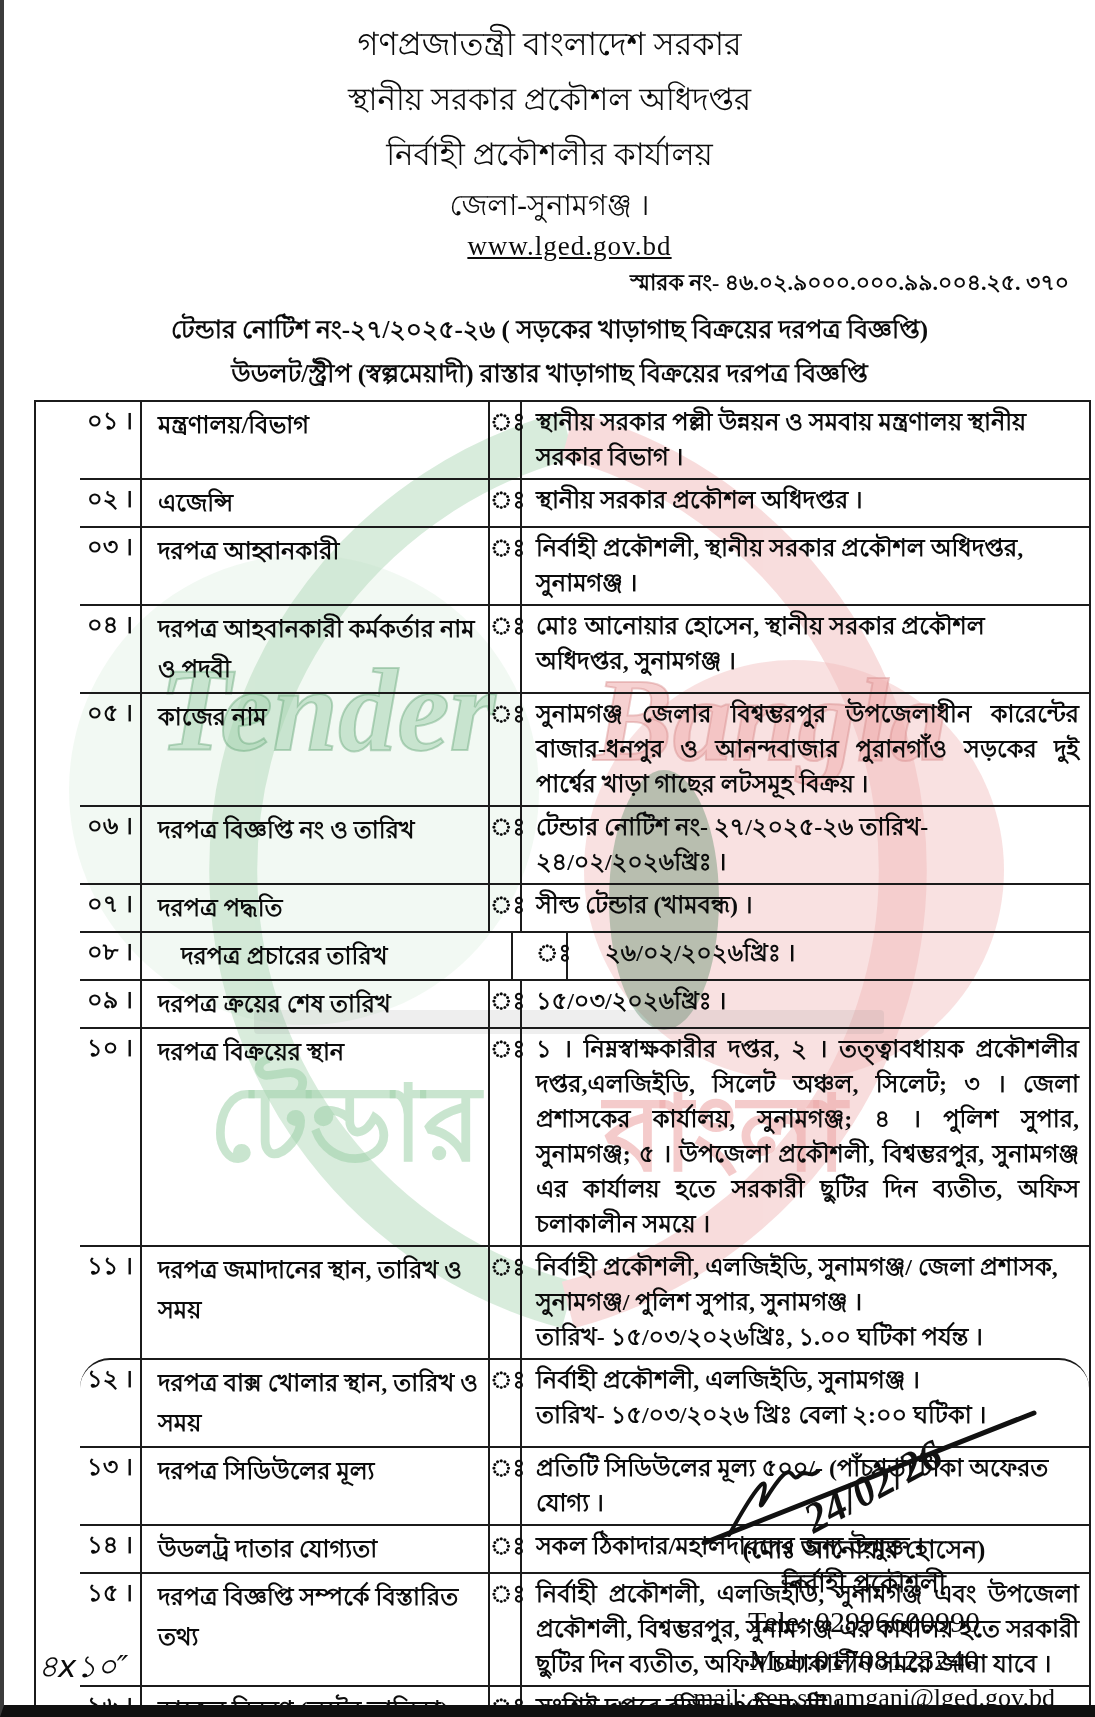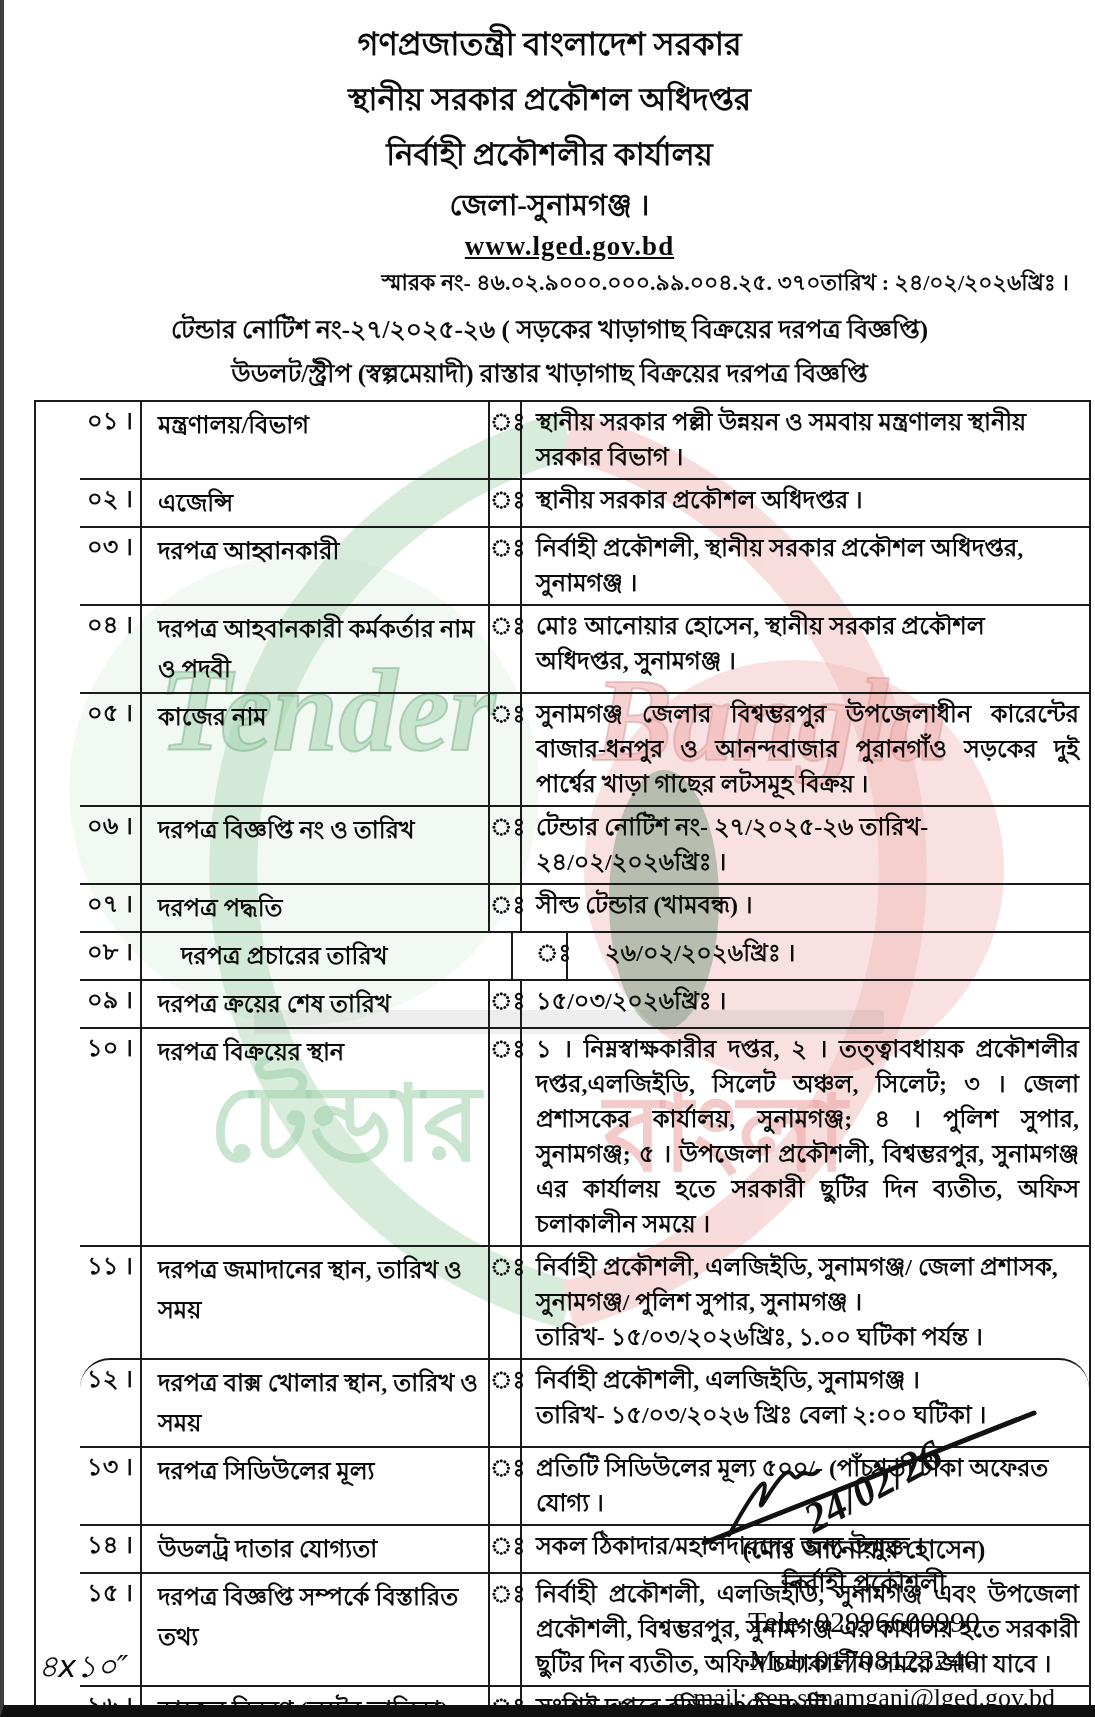--- a/index.html
+++ b/index.html
@@ -3,21 +3,21 @@
 <meta charset="utf-8">
 <style>
   html,body{margin:0;padding:0;background:#e8e8e8;}
   .page{
     position:relative;width:1095px;height:1717px;margin:0 auto;background:#ffffff;
     font-family:"Liberation Serif","DejaVu Serif",serif;color:#0b0b0b;
     border-left:4px solid #3c3c3c;border-bottom:12px solid #101010;
     box-sizing:border-box;overflow:hidden;
   }
   
-  .header{position:absolute;top:16px;left:0;width:100%;text-align:center;font-weight:bold;}
+  .header{position:absolute;top:16px;left:0;width:100%;text-align:center;font-weight:normal;}
   .h-line1{font-size:32px;line-height:56px;}
   .h-line2{font-size:31px;line-height:55px;}
   .h-line3{font-size:31px;line-height:55px;}
   .h-line4{font-size:29px;line-height:46px;}
   .h-url{font-size:27px;line-height:36px;text-decoration:underline;letter-spacing:1px;padding-left:40px;}
   
   .memo-row{position:absolute;top:265px;left:18px;right:26px;display:flex;justify-content:flex-end;
     font-size:22px;font-weight:bold;}
   
   .titles{position:absolute;top:308px;left:0;width:100%;text-align:center;font-weight:bold;font-size:25px;line-height:44px;}
@@ -69,21 +69,20 @@
   <div class="header">
     <div class="h-line1">গণপ্রজাতন্ত্রী বাংলাদেশ সরকার</div>
     <div class="h-line2">স্থানীয় সরকার প্রকৌশল অধিদপ্তর</div>
     <div class="h-line3">নির্বাহী প্রকৌশলীর কার্যালয়</div>
     <div class="h-line4">জেলা-সুনামগঞ্জ ।</div>
     <div class="h-url">www.lged.gov.bd</div>
   </div>
 
   <div class="memo-row">
     <span>স্মারক নং- ৪৬.০২.৯০০০.০০০.৯৯.০০৪.২৫. ৩৭০</span>
-    <span>তারিখ : ২৪/০২/২০২৬খ্রিঃ ।</span>
   </div>
 
   <div class="titles">
     <div>টেন্ডার নোটিশ নং-২৭/২০২৫-২৬ ( সড়কের খাড়াগাছ বিক্রয়ের দরপত্র বিজ্ঞপ্তি)</div>
     <div>উডলট/স্ট্রীপ (স্বল্পমেয়াদী) রাস্তার খাড়াগাছ বিক্রয়ের দরপত্র বিজ্ঞপ্তি</div>
   </div>
 
   <div class="ttable" id="table-body">
       <div class="trow" style="min-height: 46px;">
         <div class="cell c-no">০১ ।</div>

